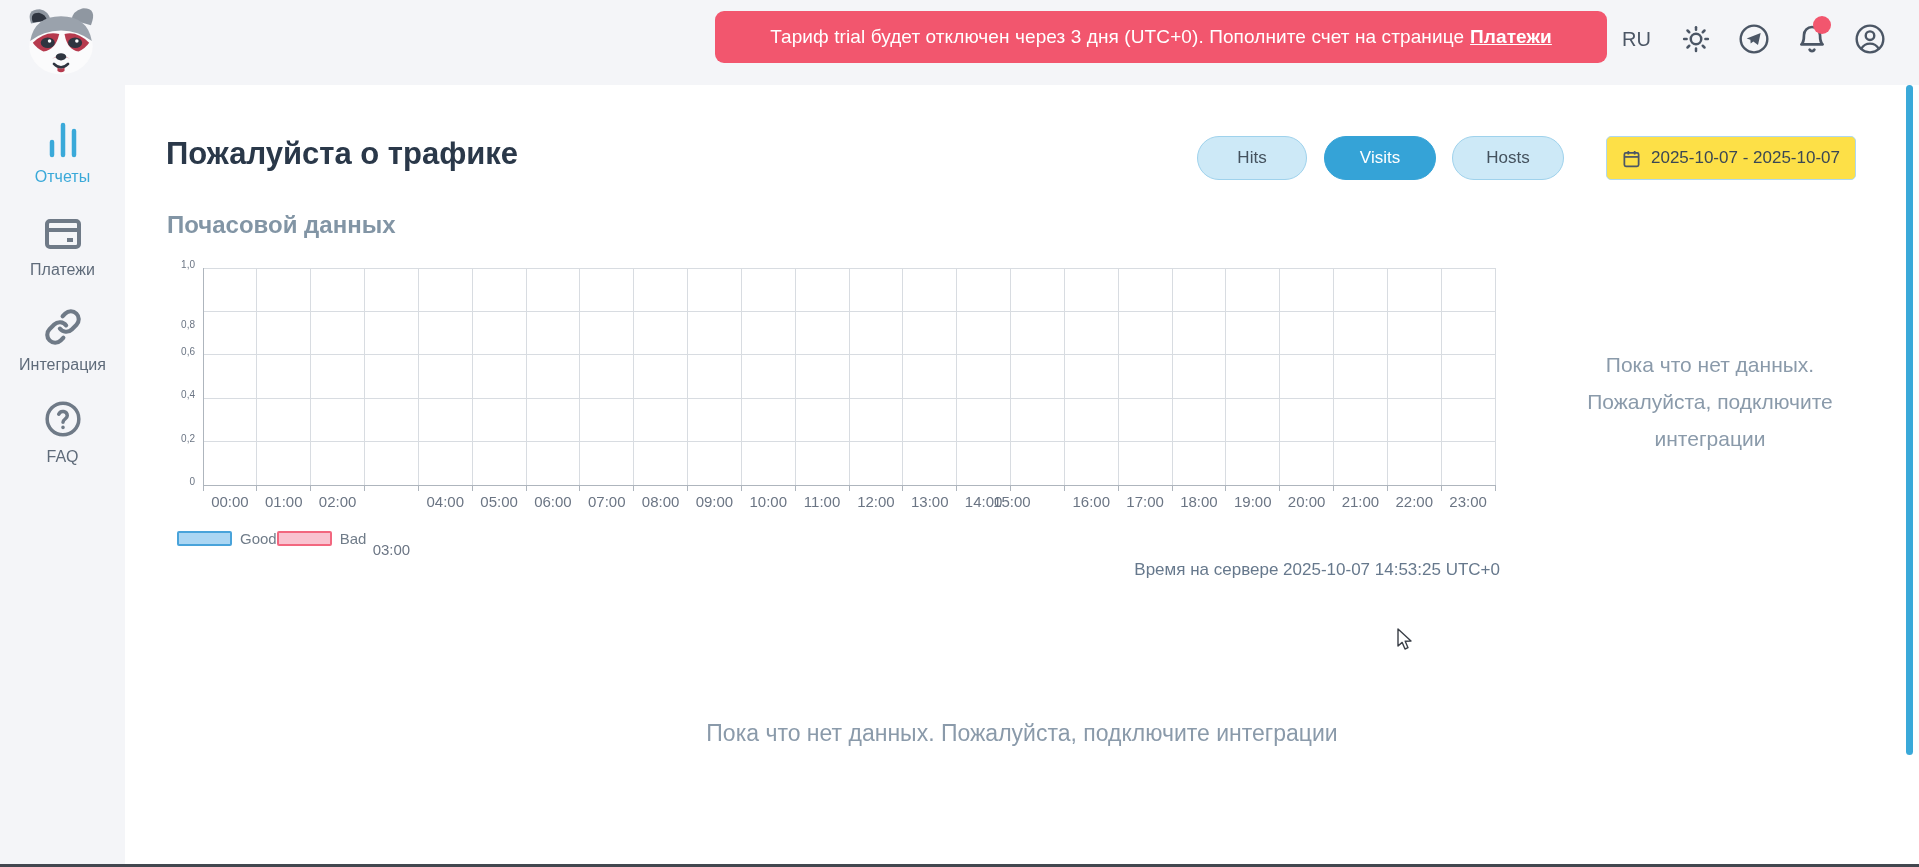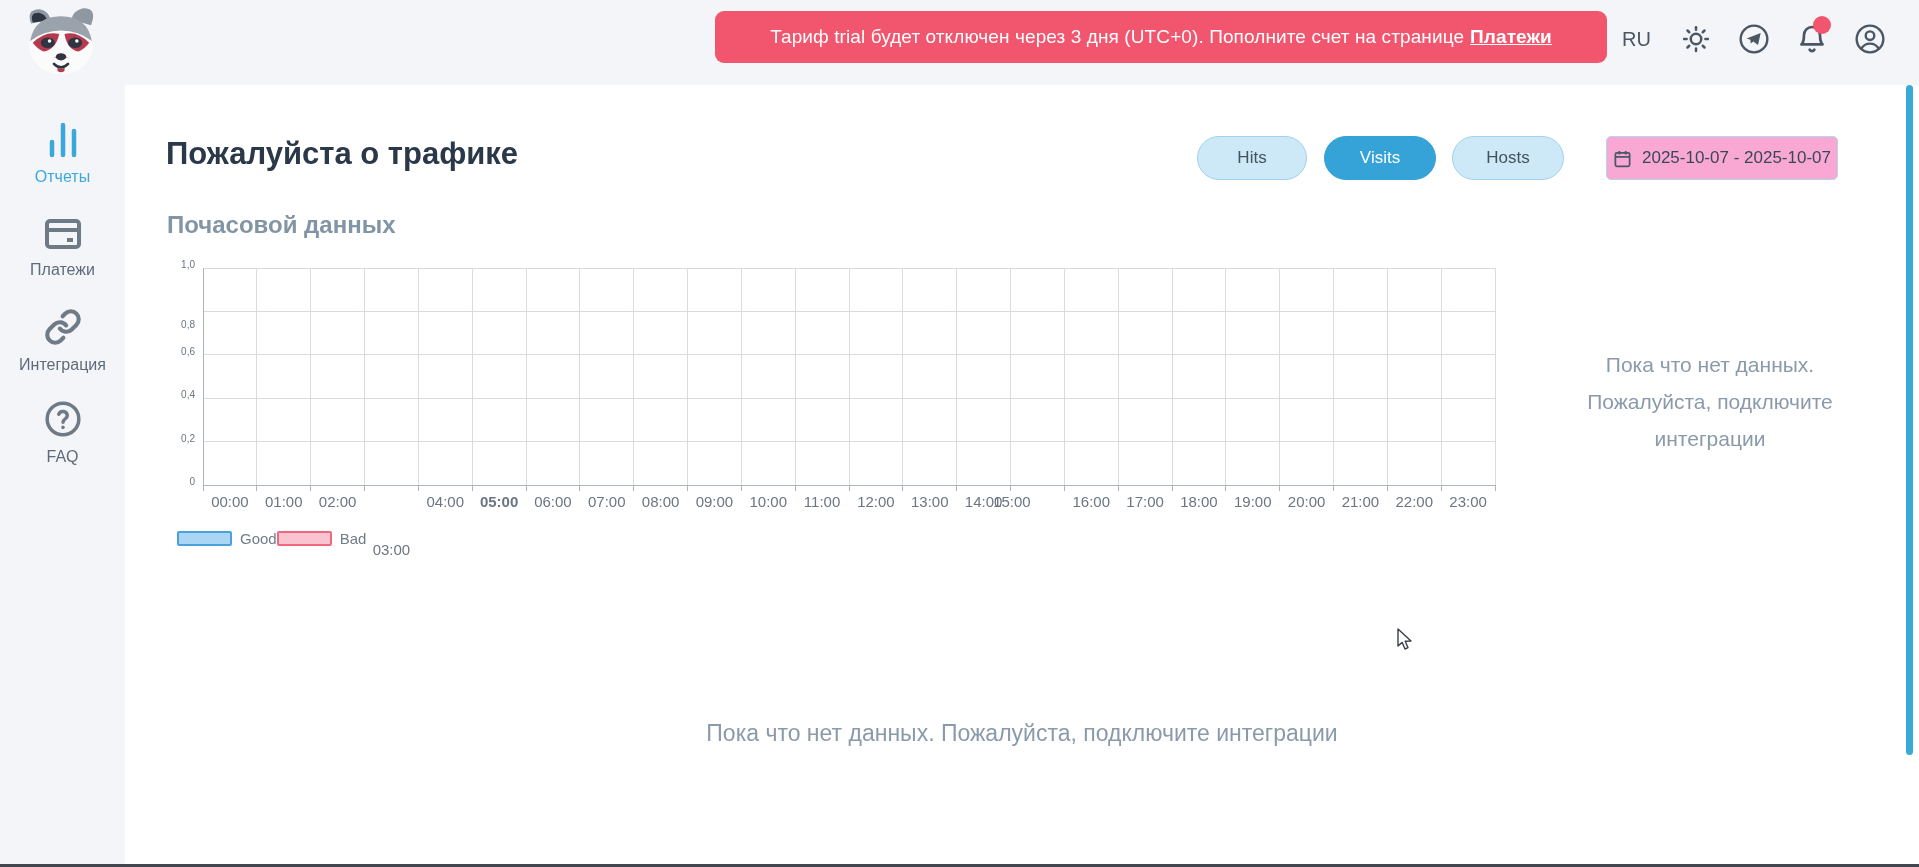--- a/index.html
+++ b/index.html
@@ -30,21 +30,21 @@
   .side-item .lbl { display:block; font-size:16px; margin-top:6px; color:#5f6b7a; }
   .side-item svg { stroke:#6f7a87; }
   .side-item.active .lbl { color:#3aa9d9; }
   .side-item.active svg { stroke:#3aa9d9; }
 
   
   .page-title { position:absolute; left:166px; top:136px; font-size:31px; font-weight:700; color:#2a3849; }
   .pill { position:absolute; top:136px; height:44px; border-radius:22px; border:1px solid #9fd2ec;
     background:#cde9f7; color:#44525e; font-size:17px; font-family:inherit; cursor:pointer; }
   .pill.active { background:#35a3d7; border-color:#35a3d7; color:#ffffff; }
-  .datebox { position:absolute; left:1606px; top:136px; width:232px; height:44px; background:#f9a8d4;
+  .datebox { position:absolute; left:1606px; top:136px; width:250px; height:44px; background:#fde047;
     border:1px solid #aed8ef; border-radius:5px; display:flex; align-items:center; justify-content:center;
     gap:10px; color:#3a4754; font-size:17px; cursor:pointer; }
 
   
   .section-title { position:absolute; left:167px; top:211px; font-size:24px; font-weight:700; color:#8295a5; }
   .chart-wrap { position:absolute; left:167px; top:268px; width:1360px; height:300px; }
   .plot { position:absolute; left:36px; top:0; width:1292px; height:217px; background:#ffffff; }
   .gl { position:absolute; background:#d8dce1; }
   .gl.axis { background:#aeb5bd; }
   .ylab { position:absolute; width:32px; text-align:right; font-size:10px; color:#6b7584; }
@@ -247,21 +247,21 @@
         <div class="gl axis" style="left: 1183.83px; top: 217px; width: 1px; height: 6px;"></div>
         <div class="gl" style="left: 1237.67px; top: 0px; width: 1px; height: 217px;"></div>
         <div class="gl axis" style="left: 1237.67px; top: 217px; width: 1px; height: 6px;"></div>
         <div class="gl" style="left: 1291.5px; top: 0px; width: 1px; height: 217px;"></div>
         <div class="gl axis" style="left: 1291.5px; top: 217px; width: 1px; height: 6px;"></div>
         <div class="xlab" style="left: 0px; width: 53.8333px;">00:00</div>
         <div class="xlab" style="left: 53.8333px; width: 53.8333px;">01:00</div>
         <div class="xlab" style="left: 107.667px; width: 53.8333px;">02:00</div>
         <div class="xlab" style="left: 161.5px; width: 53.8333px; margin-top: 48px;">03:00</div>
         <div class="xlab" style="left: 215.333px; width: 53.8333px;">04:00</div>
-        <div class="xlab" style="left: 269.167px; width: 53.8333px; font-weight: bold;">05:00</div>
+        <div class="xlab" style="left: 269.167px; width: 53.8333px;">05:00</div>
         <div class="xlab" style="left: 323px; width: 53.8333px;">06:00</div>
         <div class="xlab" style="left: 376.833px; width: 53.8333px;">07:00</div>
         <div class="xlab" style="left: 430.667px; width: 53.8333px;">08:00</div>
         <div class="xlab" style="left: 484.5px; width: 53.8333px;">09:00</div>
         <div class="xlab" style="left: 538.333px; width: 53.8333px;">10:00</div>
         <div class="xlab" style="left: 592.167px; width: 53.8333px;">11:00</div>
         <div class="xlab" style="left: 646px; width: 53.8333px;">12:00</div>
         <div class="xlab" style="left: 699.833px; width: 53.8333px;">13:00</div>
         <div class="xlab" style="left: 753.667px; width: 53.8333px;">14:00</div>
         <div class="xlab" style="left: 782px; width: 53.8333px;">15:00</div>
@@ -280,20 +280,21 @@
           <span>Good</span>
         </div>
         <div class="litem">
           <span class="swatch" style="background: rgb(249, 195, 208); border-color: rgb(242, 103, 127);"></span>
           <span>Bad</span>
         </div>
       </div>
   </div>
 
   <div class="no-data-side">Пока что нет данных. Пожалуйста, подключите интеграции</div>
+  <div class="server-time">Время на сервере 2025-10-07 14:53:25 UTC+0</div>
   <div class="no-data-bottom">Пока что нет данных. Пожалуйста, подключите интеграции</div>
 
   <div class="scrollbar"></div>
   <div class="bottom-edge"></div>
 
   <div class="cursor">
     <svg width="22" height="24" viewBox="0 0 22 24">
       <path d="M3 1 L3 18 L7.2 14.4 L10 21 L13 19.7 L10.2 13.2 L16 13 Z" fill="#ffffff" stroke="#3a3f47" stroke-width="1.4" stroke-linejoin="round"></path>
     </svg>
   </div>

